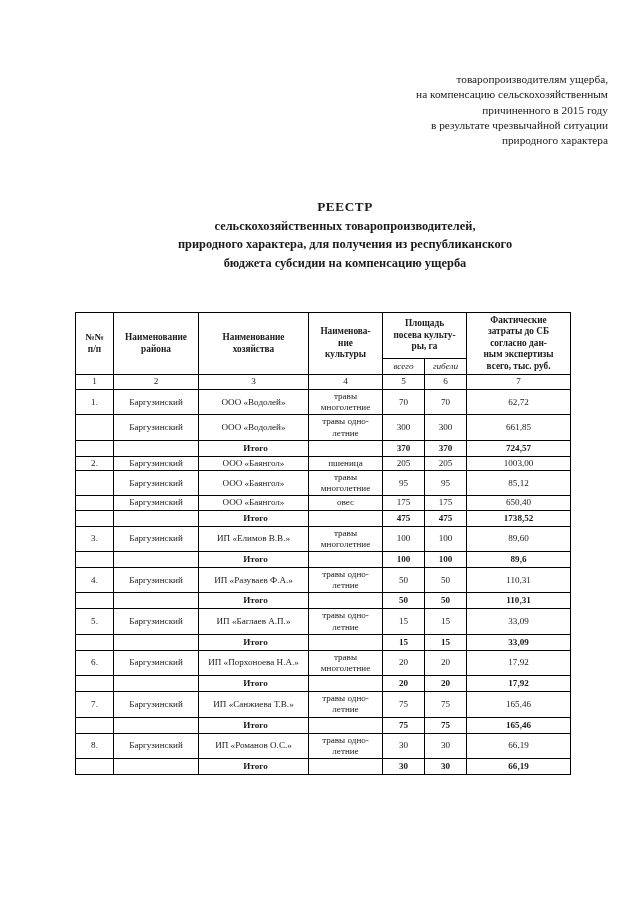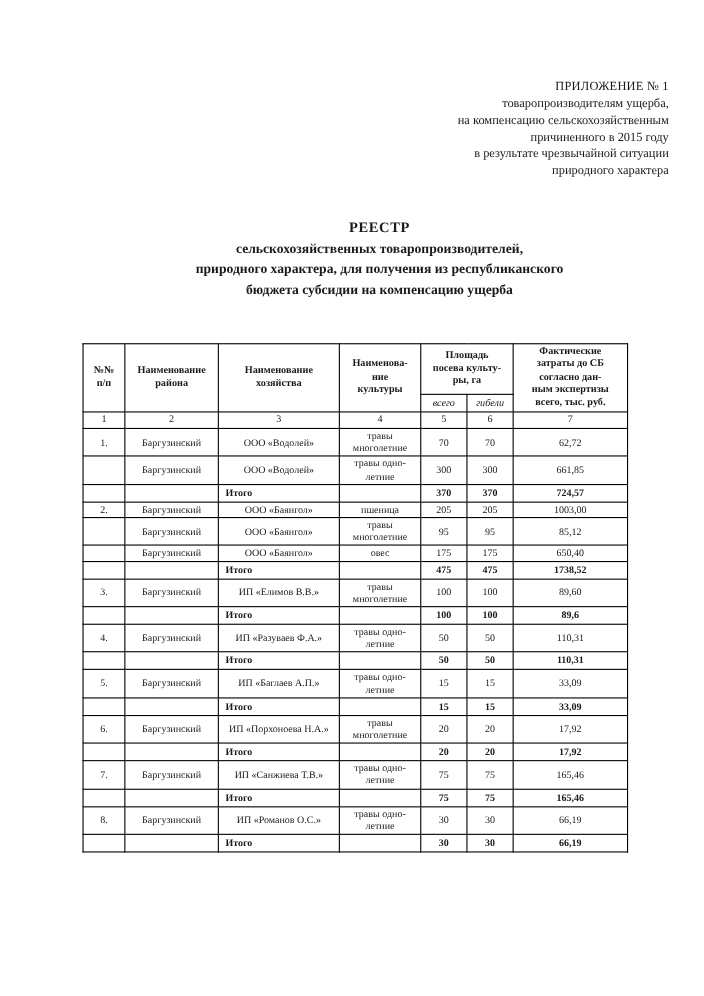--- a/index.html
+++ b/index.html
@@ -92,38 +92,37 @@
   .c2 { width: 85px; }
   .c3 { width: 110px; }
   .c4 { width: 74px; }
   .c5 { width: 42px; }
   .c6 { width: 42px; }
   .c7 { width: 104px; }
 
   td.left { text-align: left; padding-left: 6px; }
   td.numrow { font-weight: bold; font-size: 9.2px; }
   tr.total td { font-weight: bold; }
-  tr.total td.itogo { text-align: left; padding-left: 6px; }
+  tr.total td.itogo { text-align: center; padding-left: 6px; }
 
   td.hdr-sub { font-weight: bold; font-size: 9.2px; font-style: italic; }
   .hdr-top { height: 46px; }
   .hdr-sub-row td { height: 13px; }
   .numhdr td { height: 12px; }
 
   tr.data td { height: 11px; }
   tr.data2 td { height: 22px; }
   tr.total td { height: 13px; }
 </style>
 </head>
 <body>
 
 <div class="page">
 
   <div class="appendix-block">
-    <span class="appendix-title">ПРИЛОЖЕНИЕ № 1</span>
     <span class="appendix-line">товаропроизводителям ущерба,</span>
     <span class="appendix-line">на компенсацию  сельскохозяйственным</span>
     <span class="appendix-line">причиненного в 2015 году</span>
     <span class="appendix-line">в результате чрезвычайной ситуации</span>
     <span class="appendix-line">природного характера</span>
   </div>
 
   <div class="doc-heading">
     <span class="reestr">РЕЕСТР</span>
     <span class="hline">сельскохозяйственных товаропроизводителей,</span>

